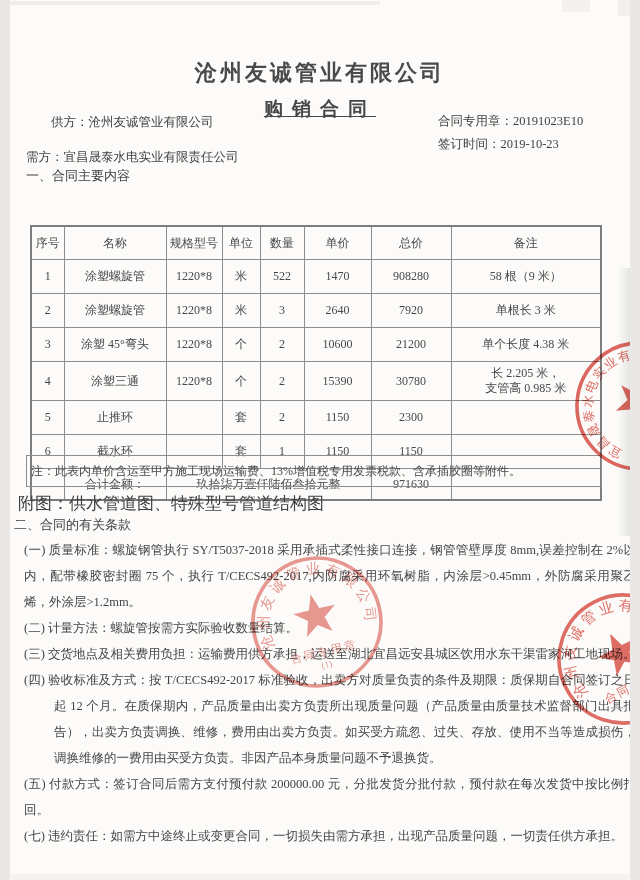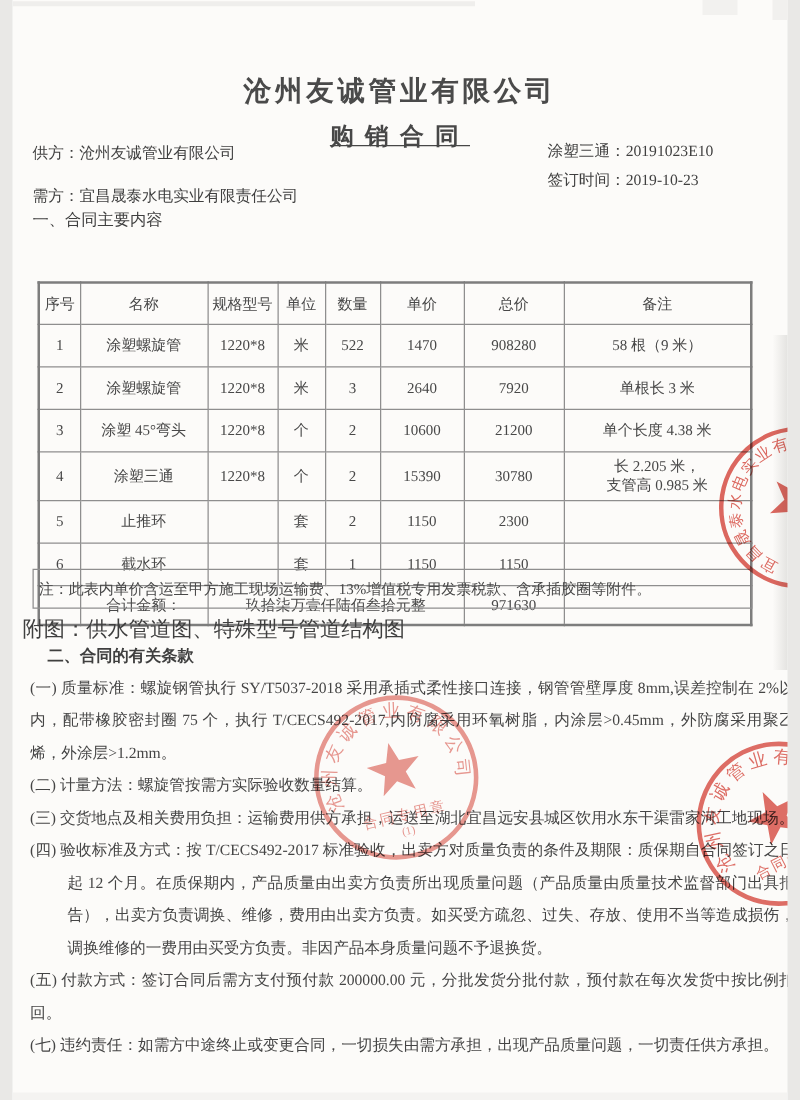--- a/index.html
+++ b/index.html
@@ -20,21 +20,21 @@
     background:linear-gradient(to right,rgba(0,0,0,0),rgba(120,120,115,0.18));}
   .scan-bottom-shade{position:absolute;left:0;bottom:0;width:100%;height:6px;background:#f4f3f1;}
 
   
   .doc-title{position:absolute;left:0;top:58px;width:100%;text-align:center;
     font-size:22px;font-weight:600;letter-spacing:3px;color:#4a4a4a;margin:0;}
   .doc-subtitle{position:absolute;left:0;top:96px;width:100%;text-align:center;
     font-size:19px;font-weight:600;letter-spacing:9px;color:#474747;margin:0;text-decoration:underline;}
 
   .party-left{position:absolute;left:16px;top:114px;font-size:12.5px;line-height:16px;}
-  .party-row{margin:0 0 19px 0;}
+  .party-row{margin:0 0 19px 0;text-align:center;}
   .party-row.buyer{margin-top:15px;}
   .meta-right{position:absolute;left:428px;top:110px;font-size:12.5px;line-height:23px;}
   .meta-row{white-space:nowrap;}
 
   .sec1-heading{position:absolute;left:16px;top:167px;font-size:13px;font-weight:400;margin:0;}
 
   
   table.items{position:absolute;left:20px;top:186px;border-collapse:collapse;
     table-layout:fixed;width:570px;font-size:12px;color:#484848;}
   table.items td,table.items th{
@@ -45,21 +45,21 @@
   table.items .total-row td{height:22px;}
   table.items{border:2px solid #7d7d7d;margin-top:39px;}
 
   .note-box{position:absolute;left:16px;top:455px;width:576px;
     border:1.5px solid #8e8e8e;font-size:12px;line-height:16px;
     padding:7px 4px 7px 4px;box-sizing:border-box;color:#474747;}
 
   .attachment-line{position:absolute;left:8px;top:491px;font-size:17px;margin:0;}
   .attachment-line{top:492px;}
 
-  .sec2-heading{position:absolute;left:28px;top:516px;font-size:13px;font-weight:700;margin:0;}
+  .sec2-heading{position:absolute;left:4px;top:516px;font-size:13px;font-weight:400;margin:0;}
 
   
   .clauses{position:absolute;left:14px;top:537px;width:612px;
     font-size:12.5px;line-height:26px;text-align:justify;color:#454545;}
   .clauses p.clause{margin:0;}
   .clauses p.clause:nth-child(4){padding-left:30px;text-indent:-30px;}
 
   
   .stamp{position:absolute;mix-blend-mode:multiply;pointer-events:none;}
   .stamp text{font-family:"Liberation Serif", serif;}
@@ -83,21 +83,21 @@
 
   <h1 class="doc-title">沧州友诚管业有限公司</h1>
   <h2 class="doc-subtitle">购销合同</h2>
 
   <div class="party-left">
     <p class="party-row"><span>供方：</span><span>沧州友诚管业有限公司</span></p>
     <p class="party-row buyer"><span>需方：</span><span>宜昌晟泰水电实业有限责任公司</span></p>
   </div>
 
   <div class="meta-right">
-    <div class="meta-row"><span>涂塑三通：</span><span>20191023E10</span></div>
+    <div class="meta-row"><span>合同专用章：</span><span>20191023E10</span></div>
     <div class="meta-row"><span>签订时间：</span><span>2019-10-23</span></div>
   </div>
 
   <p class="sec1-heading">一、合同主要内容</p>
 
   <table class="items">
     <colgroup>
       <col style="width:33px">
         <col style="width:102px">
         <col style="width:56px">

